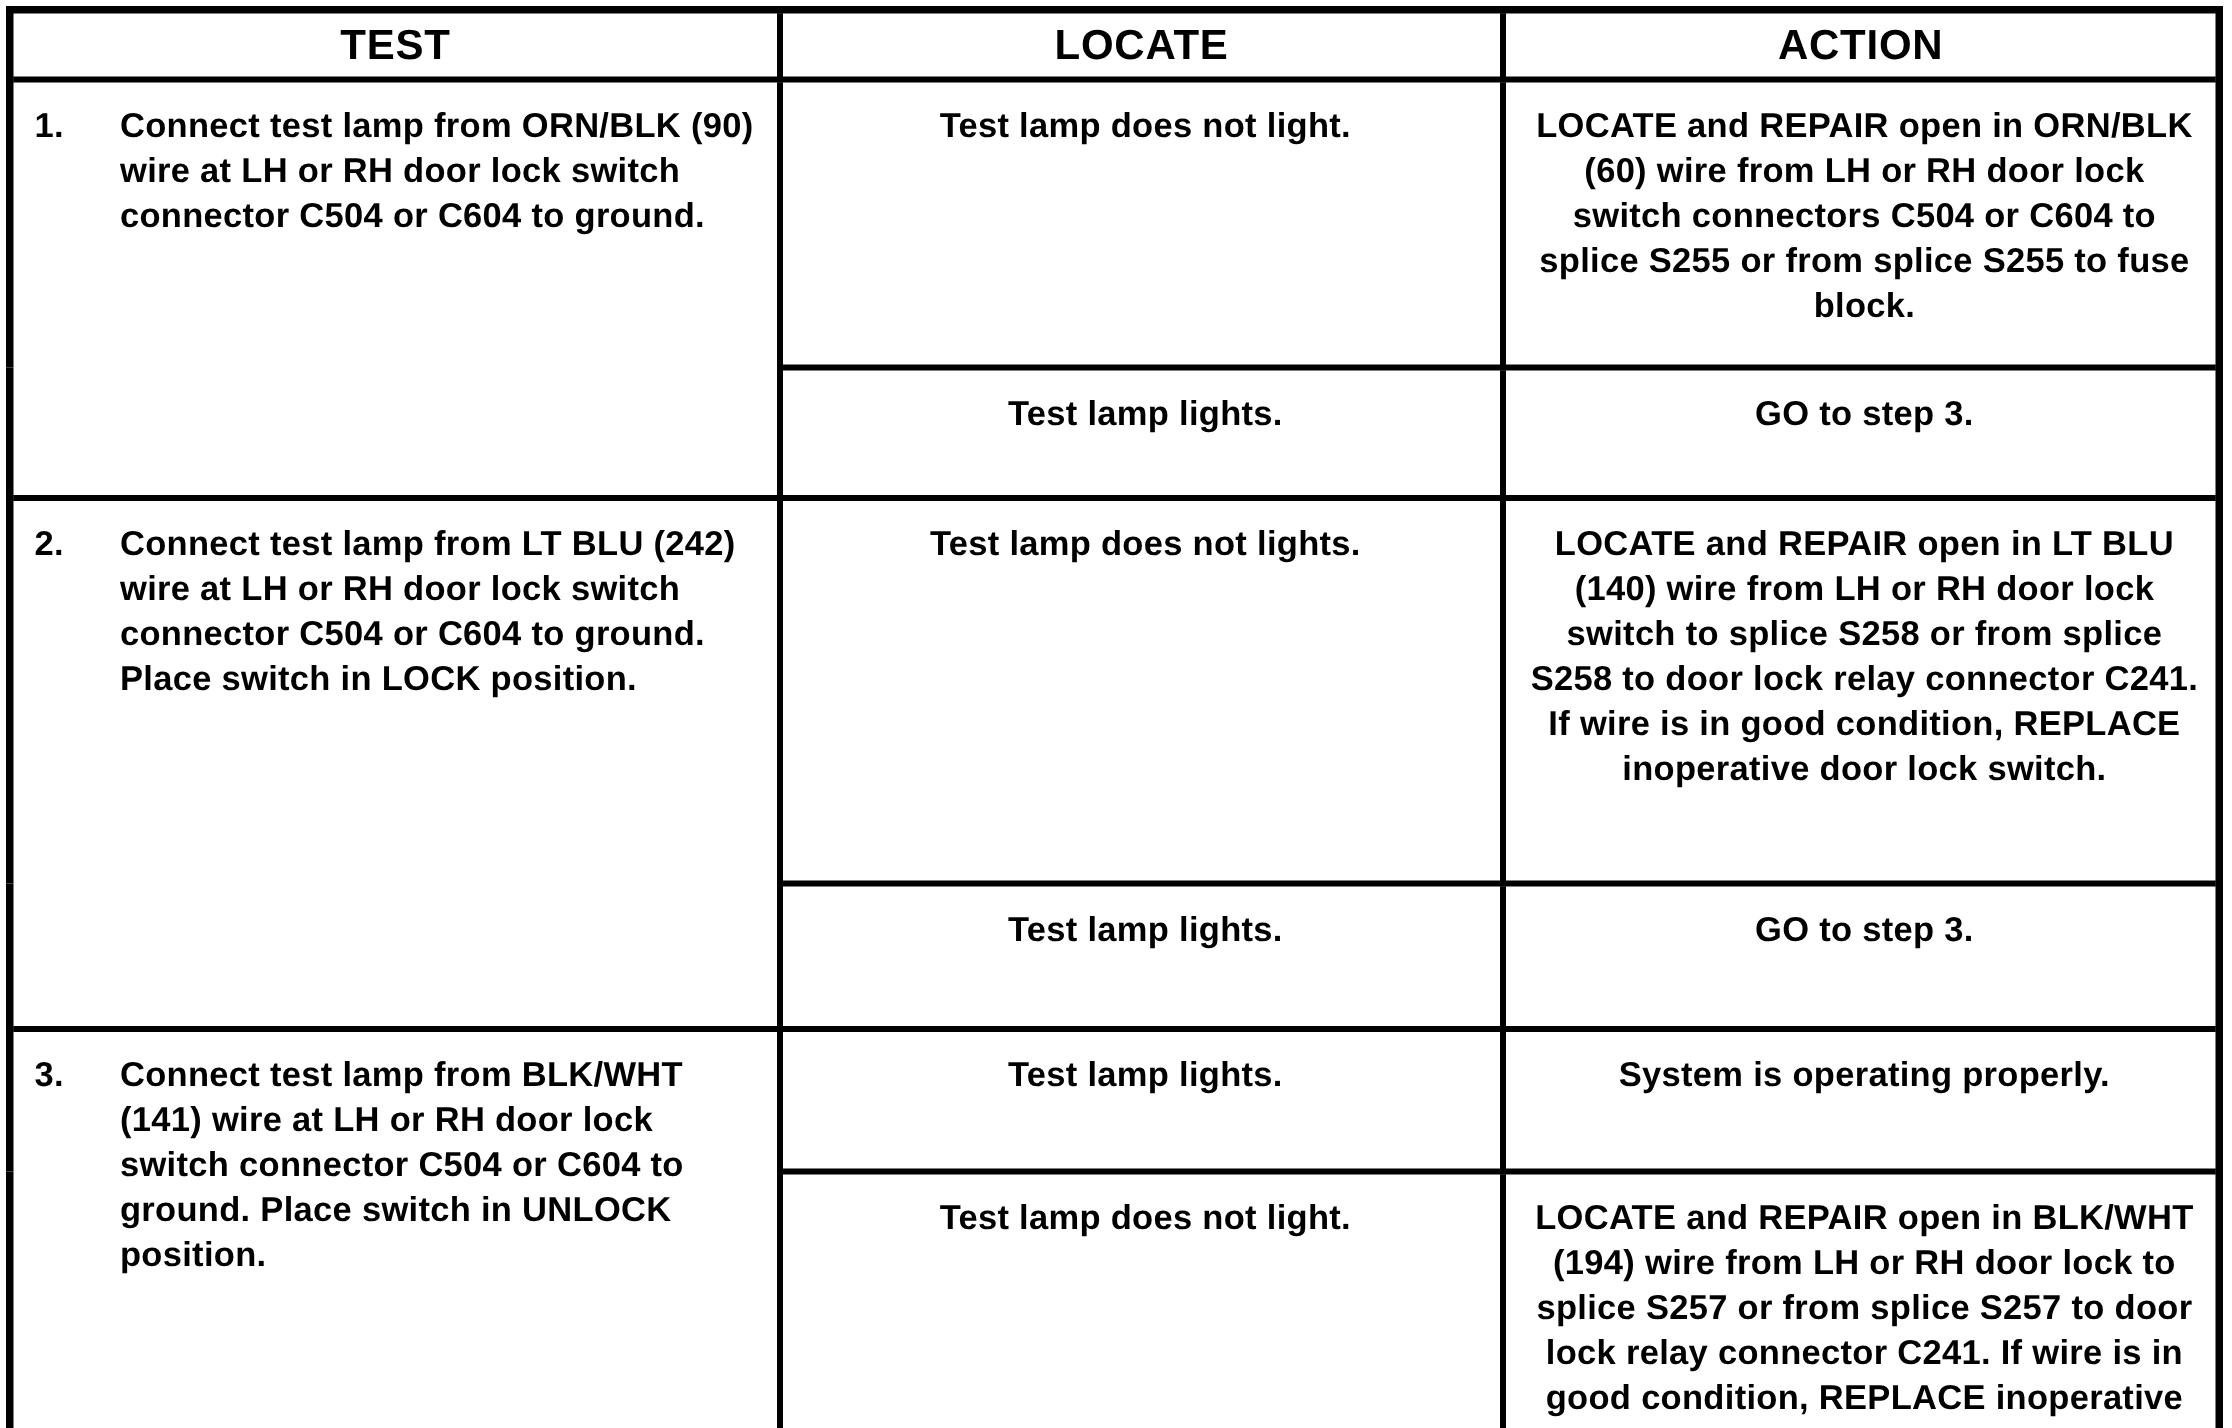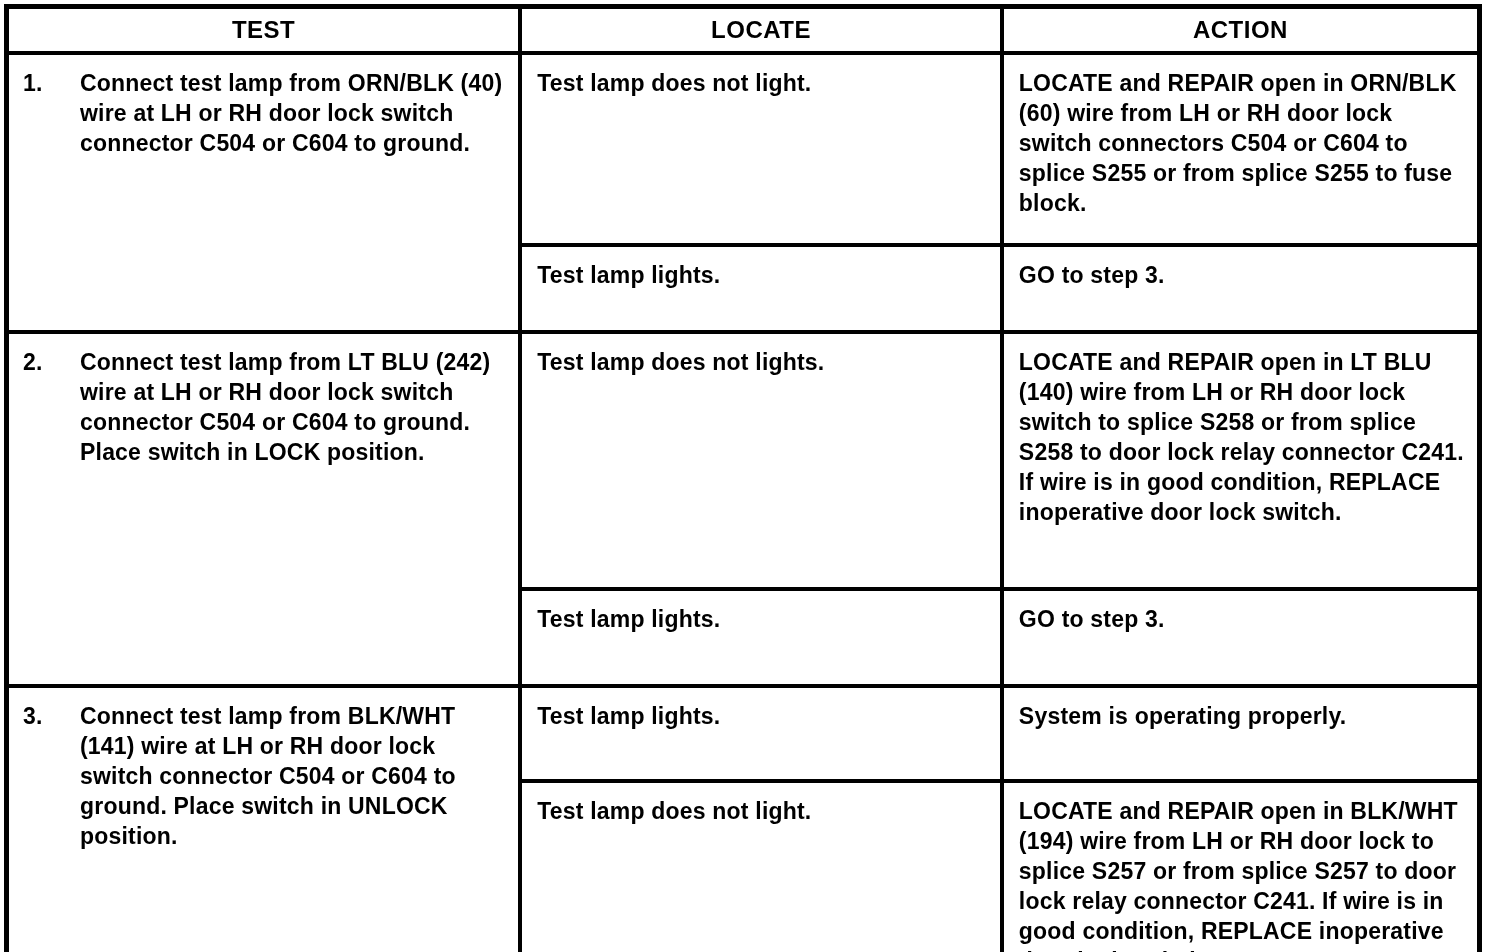--- a/index.html
+++ b/index.html
@@ -29,21 +29,21 @@
     border: 4px solid #000000;
   }
   table.diag {
     border-width: 5px;
   }
   col.c-test   { width: 512px; }
   col.c-result { width: 480px; }
   col.c-action { width: 476px; }
   th.hdr {
     height: 42px;
-    font-size: 24px;
+    font-size: 28px;
     font-weight: 700;
     letter-spacing: 0.5px;
     text-align: center;
     vertical-align: middle;
     padding: 0;
   }
   td {
     vertical-align: top;
     font-size: 23px;
     line-height: 30px;
@@ -59,20 +59,21 @@
   }
   .step-num {
     flex: 0 0 57px;
   }
   .step-text {
     flex: 1 1 auto;
     padding-right: 2px;
   }
   td.result-cell, td.action-cell {
     padding: 13px 10px 0 15px;
+    text-align: center;
   }
   
   tr.r1a td { height: 175px; }
   tr.r1b td { height: 70px;  }
   tr.r2a td { height: 240px; }
   tr.r2b td { height: 80px;  }
   tr.r3a td { height: 78px;  }
   tr.r3b td { height: 228px; }
 </style>
 </head>
@@ -91,21 +92,21 @@
         <th class="hdr">LOCATE</th>
         <th class="hdr">ACTION</th>
       </tr>
     </thead>
     <tbody>
 
       <tr class="r1a">
         <td class="test-cell" rowspan="2">
           <div class="test-inner">
             <span class="step-num">1.</span>
-            <span class="step-text">Connect test lamp from ORN/BLK (40) wire at LH or RH door lock switch connector C504 or C604 to ground.</span>
+            <span class="step-text">Connect test lamp from ORN/BLK (90) wire at LH or RH door lock switch connector C504 or C604 to ground.</span>
           </div>
         </td>
         <td class="result-cell">Test lamp does not light.</td>
         <td class="action-cell">LOCATE and REPAIR open in ORN/BLK (60) wire from LH or RH door lock switch connectors C504 or C604 to splice S255 or from splice S255 to fuse block.</td>
       </tr>
       <tr class="r1b">
         <td class="result-cell">Test lamp lights.</td>
         <td class="action-cell">GO to step 3.</td>
       </tr>
 

